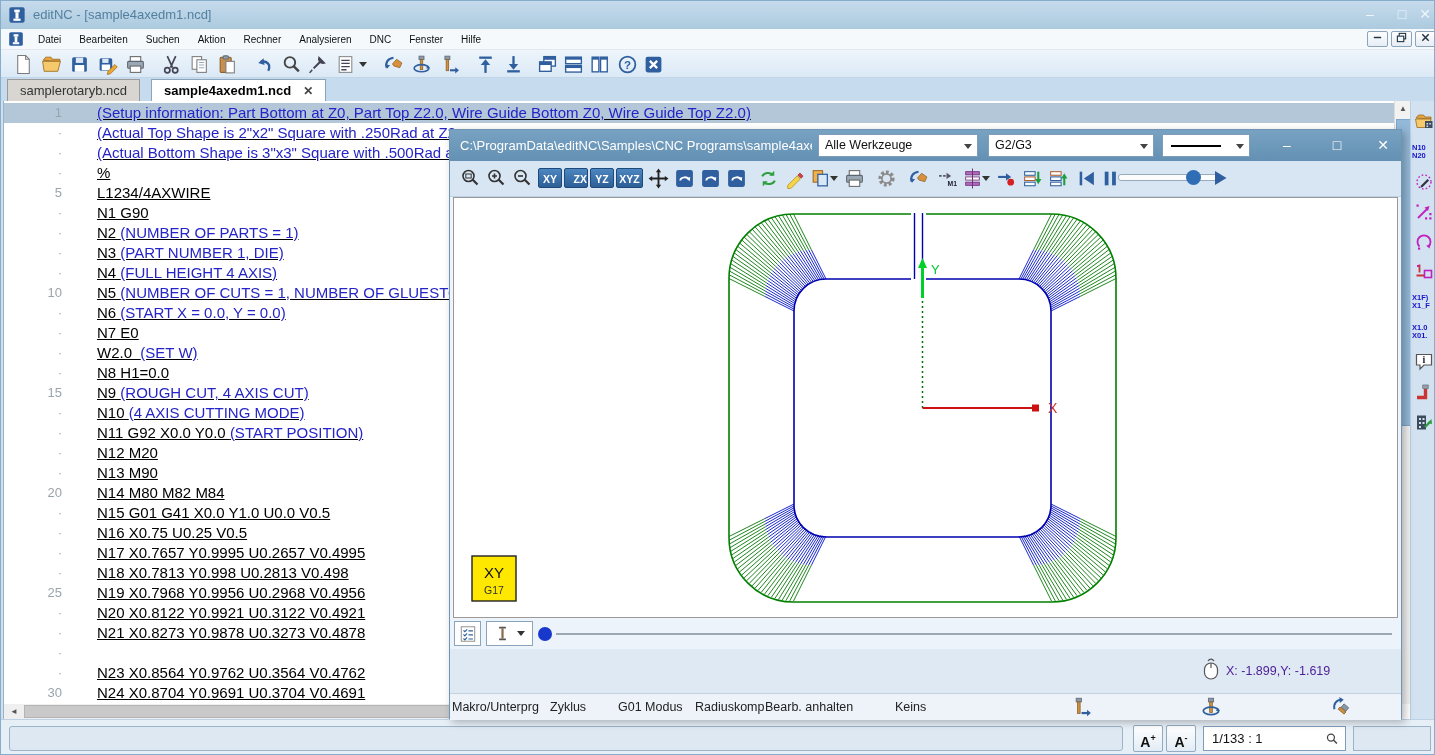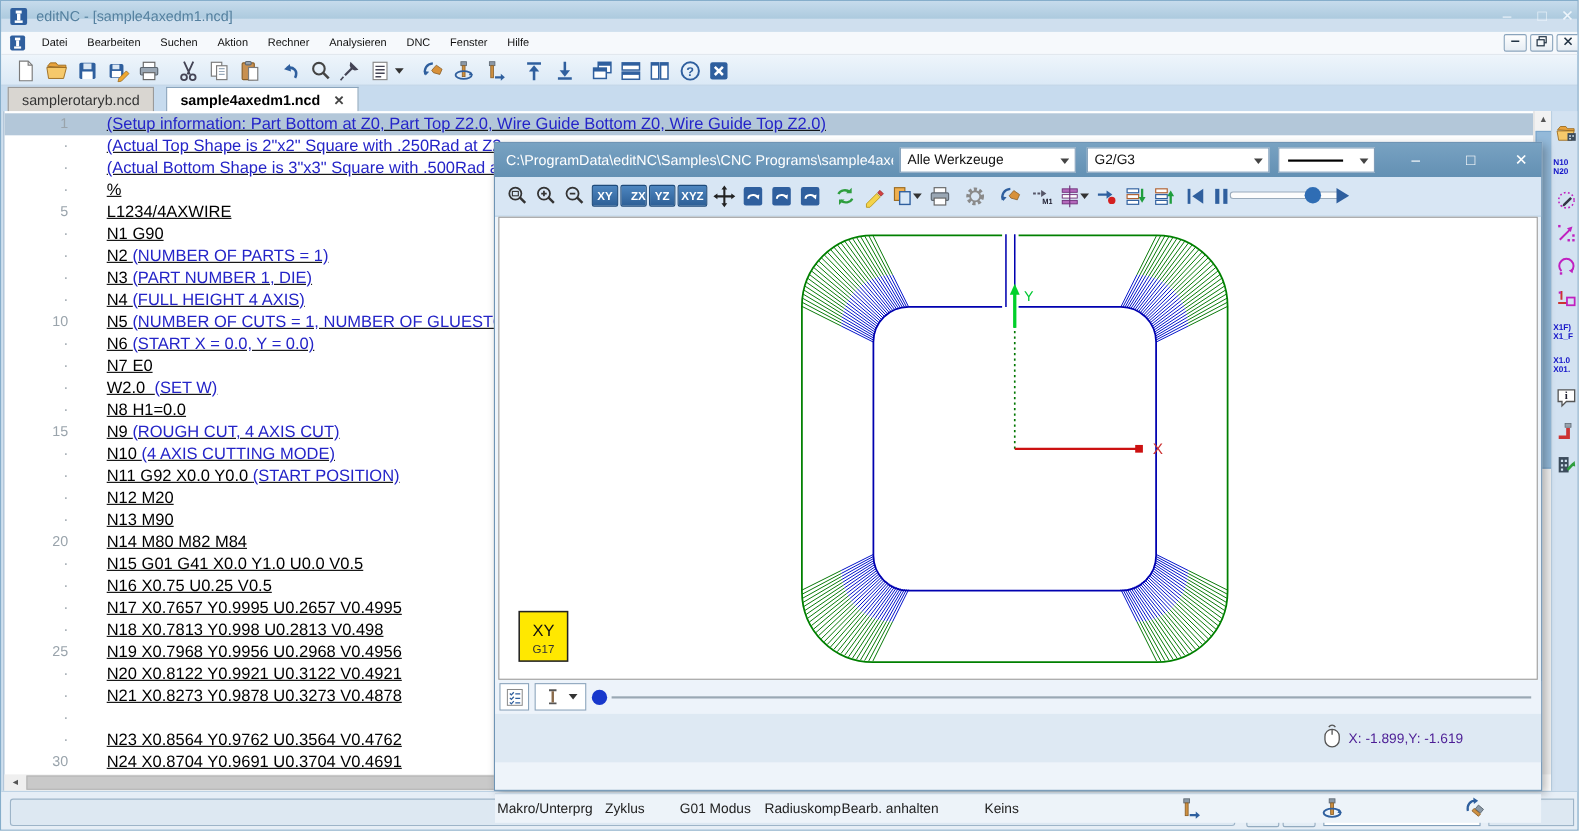--- a/index.html
+++ b/index.html
@@ -2,21 +2,21 @@
 <html><head>
 <meta charset="utf-8">
 <style>
   html,body{margin:0;padding:0;background:#9db8cc;}
   *{box-sizing:border-box;}
   #app{position:relative;width:1435px;height:755px;background:#cfdfee;border:1px solid #86aecb;
        font-family:"Liberation Sans",sans-serif;overflow:hidden;}
   .abs{position:absolute;}
   .ic{display:block;}
   
-  .titlebar{position:absolute;left:0;top:0;width:100%;height:16px;background:linear-gradient(#c6dbec,#accade);}
+  .titlebar{position:absolute;left:0;top:0;width:100%;height:28px;background:linear-gradient(#c6dbec,#accade);}
   .titlebar .ttext{position:absolute;left:32px;top:6px;font-size:13px;color:#54809f;}
   .winctl{position:absolute;top:0;width:26px;height:26px;color:#eef5fb;font-size:14px;text-align:center;line-height:26px;}
   
   .menubar{position:absolute;left:0;top:28px;width:100%;height:21px;background:#f6f9fc;border-bottom:1px solid #e2e8ee;}
   .menu-item{display:inline-block;padding:0 9px;font-size:10px;color:#101010;line-height:20px;}
   .mdibtn{position:absolute;top:2px;width:21px;height:16px;border:1px solid #8aa4bc;border-radius:2px;
           background:linear-gradient(#fefefe,#e6edf4);text-align:center;line-height:13px;font-size:10px;color:#234;}
   
   .toolbar{position:absolute;left:0;top:49px;width:100%;height:28px;background:linear-gradient(#eef5fb,#dbe9f6);border-bottom:1px solid #c2d6e8;}
   .tbtn{position:absolute;top:2px;width:24px;height:24px;display:flex;align-items:center;justify-content:center;}
@@ -61,21 +61,21 @@
   .combo .caret{position:absolute;right:5px;top:9px;border-top-color:#444;}
   .vctl{position:absolute;top:3px;width:30px;height:25px;color:#fff;font-size:14px;text-align:center;line-height:25px;}
   .vtoolbar{position:absolute;left:0;top:31px;width:100%;height:36px;background:#d8e6f4;border-bottom:1px solid #bcd2e6;}
   .vbtn{position:absolute;top:5px;width:24px;height:24px;display:flex;align-items:center;justify-content:center;}
   .viewbtn{position:absolute;top:7px;width:24px;height:20px;background:linear-gradient(#4d86c0,#2d5f96);color:#fff;
            font-size:10.5px;font-weight:bold;text-align:center;line-height:20px;border-radius:2px;border:1px solid #1d4a7a;}
   .vcanvas{position:absolute;left:3px;top:67px;width:945px;height:421px;background:#fff;border:1px solid #9a9a9a;}
   .vsliderrow{position:absolute;left:0;top:489px;width:100%;height:30px;background:#edf3fa;}
   .boxbtn{position:absolute;border:1px solid #8aa4bc;background:#fff;display:flex;align-items:center;justify-content:center;}
   .vcoordrow{position:absolute;left:0;top:519px;width:100%;height:44px;background:#dee9f3;}
-  .vstatusrow{position:absolute;left:0;top:563px;width:100%;height:27px;background:#edf3f9;border-top:1px solid #c2d2e0;margin-top:28px;}
+  .vstatusrow{position:absolute;left:0;top:563px;width:100%;height:27px;background:#edf3f9;border-top:1px solid #c2d2e0;}
   .vslabel{position:absolute;top:6px;font-size:12.5px;color:#222;white-space:nowrap;}
   .coords{position:absolute;left:776px;top:15px;font-size:12.5px;color:#4c1d95;}
 </style>
 </head>
 <body>
 
 <svg width="0" height="0" style="position:absolute">
 <defs>
 <symbol id="i-appicon" viewBox="0 0 20 20">
         <rect x="1.5" y="1.5" width="17" height="17" rx="2" fill="#2f5f9e"></rect>

